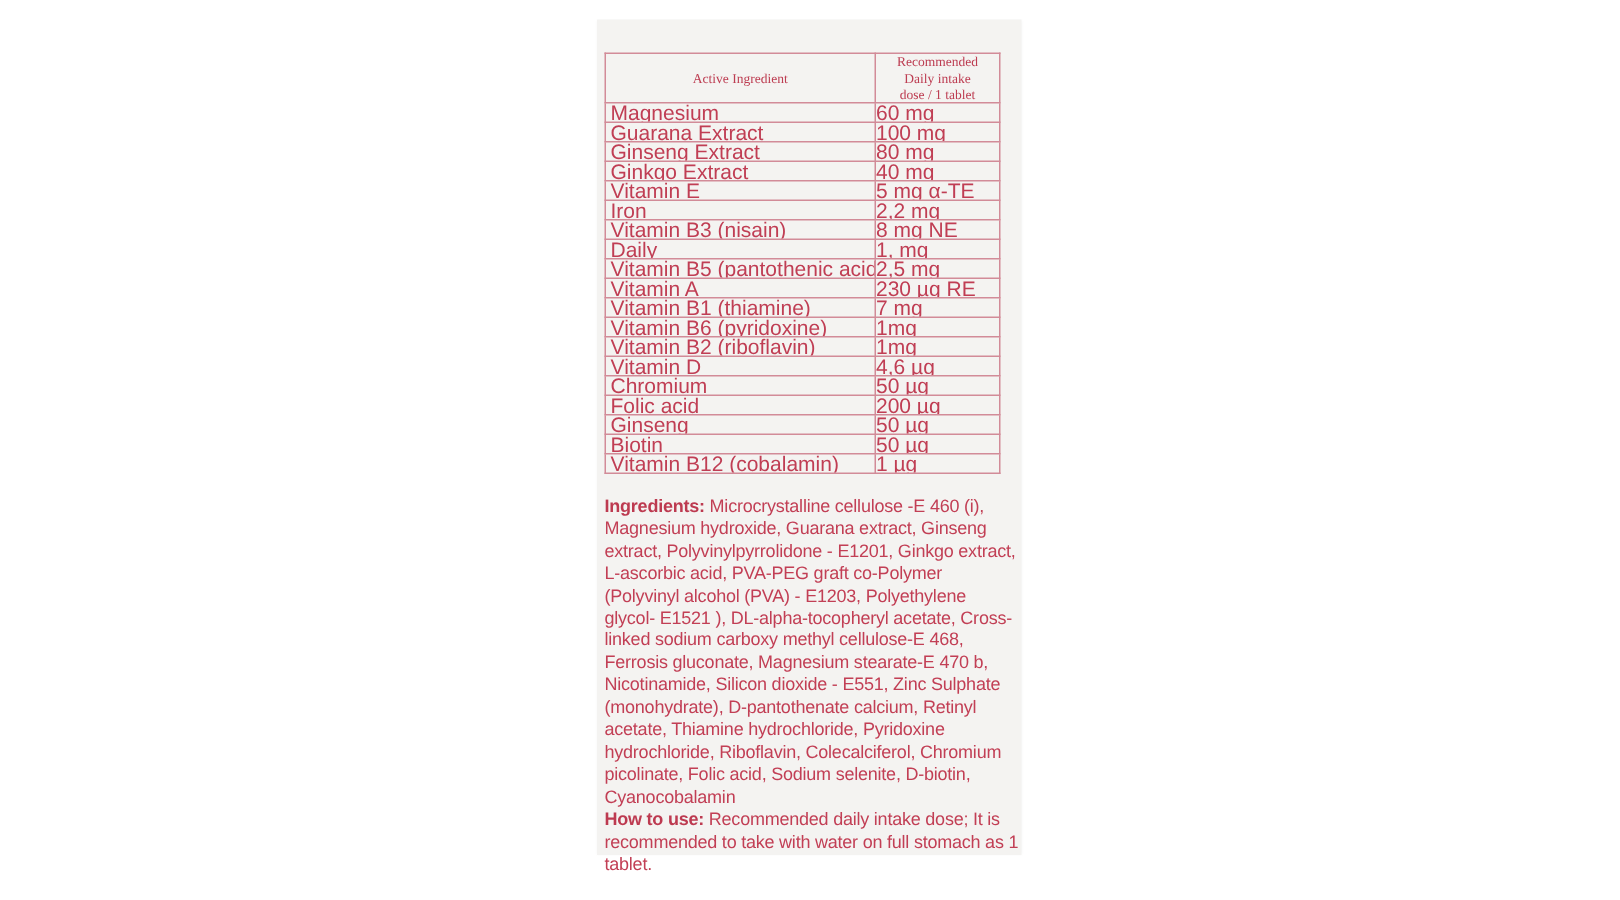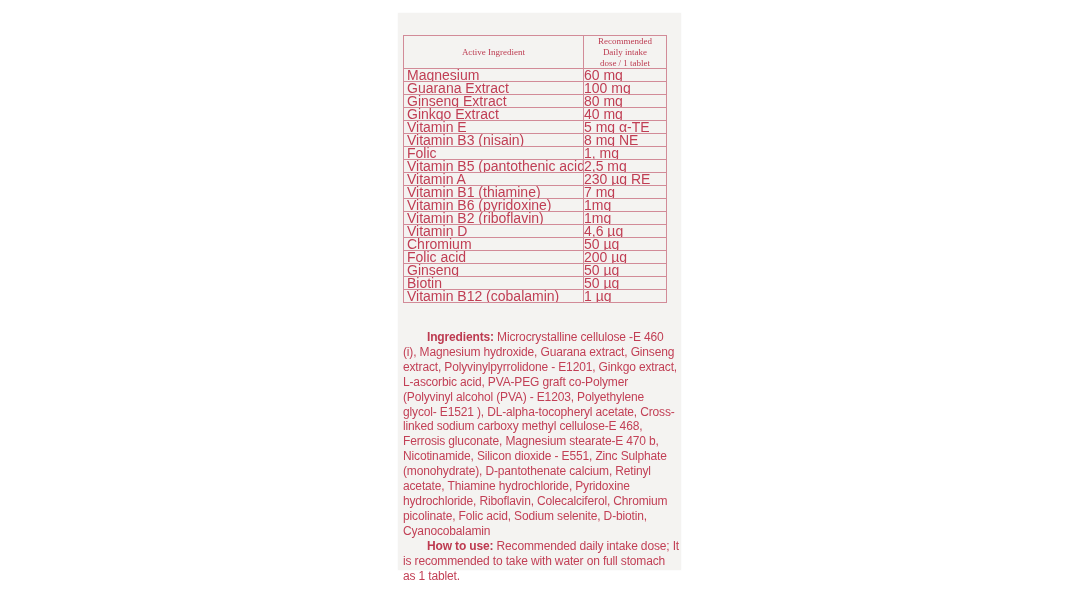--- a/index.html
+++ b/index.html
@@ -54,21 +54,21 @@
   tbody td.dose-cell { text-align: left; }
   .text-block {
     position: absolute;
     left: 5px; top: 317px;
     width: 277px;
     font-size: 12px;
     line-height: 14.9px;
     letter-spacing: -0.15px;
     color: #c23f55;
   }
-  .text-block b { font-weight: bold; color: #bd3a50; margin-left: 24px; }
+  .text-block b { font-weight: bold; color: #bd3a50; }
 </style>
 </head>
 <body>
 
 <div class="panel">
 
   <table class="ing-table">
     <thead>
       <tr>
         <th class="col-name">
@@ -97,25 +97,29 @@
       </tr>
         <tr>
         <td class="name-cell">Ginkgo Extract</td>
         <td class="dose-cell">40 mg</td>
       </tr>
         <tr>
         <td class="name-cell">Vitamin E</td>
         <td class="dose-cell">5 mg α-TE</td>
       </tr>
         <tr>
+        <td class="name-cell">Iron</td>
+        <td class="dose-cell">2,2 mg</td>
+      </tr>
+        <tr>
         <td class="name-cell">Vitamin B3 (nisain)</td>
         <td class="dose-cell">8 mg NE</td>
       </tr>
         <tr>
-        <td class="name-cell">Folic</td>
+        <td class="name-cell">Daily</td>
         <td class="dose-cell">1, mg</td>
       </tr>
         <tr>
         <td class="name-cell">Vitamin B5 (pantothenic acid)</td>
         <td class="dose-cell">2,5 mg</td>
       </tr>
         <tr>
         <td class="name-cell">Vitamin A</td>
         <td class="dose-cell">230 µg RE</td>
       </tr>

